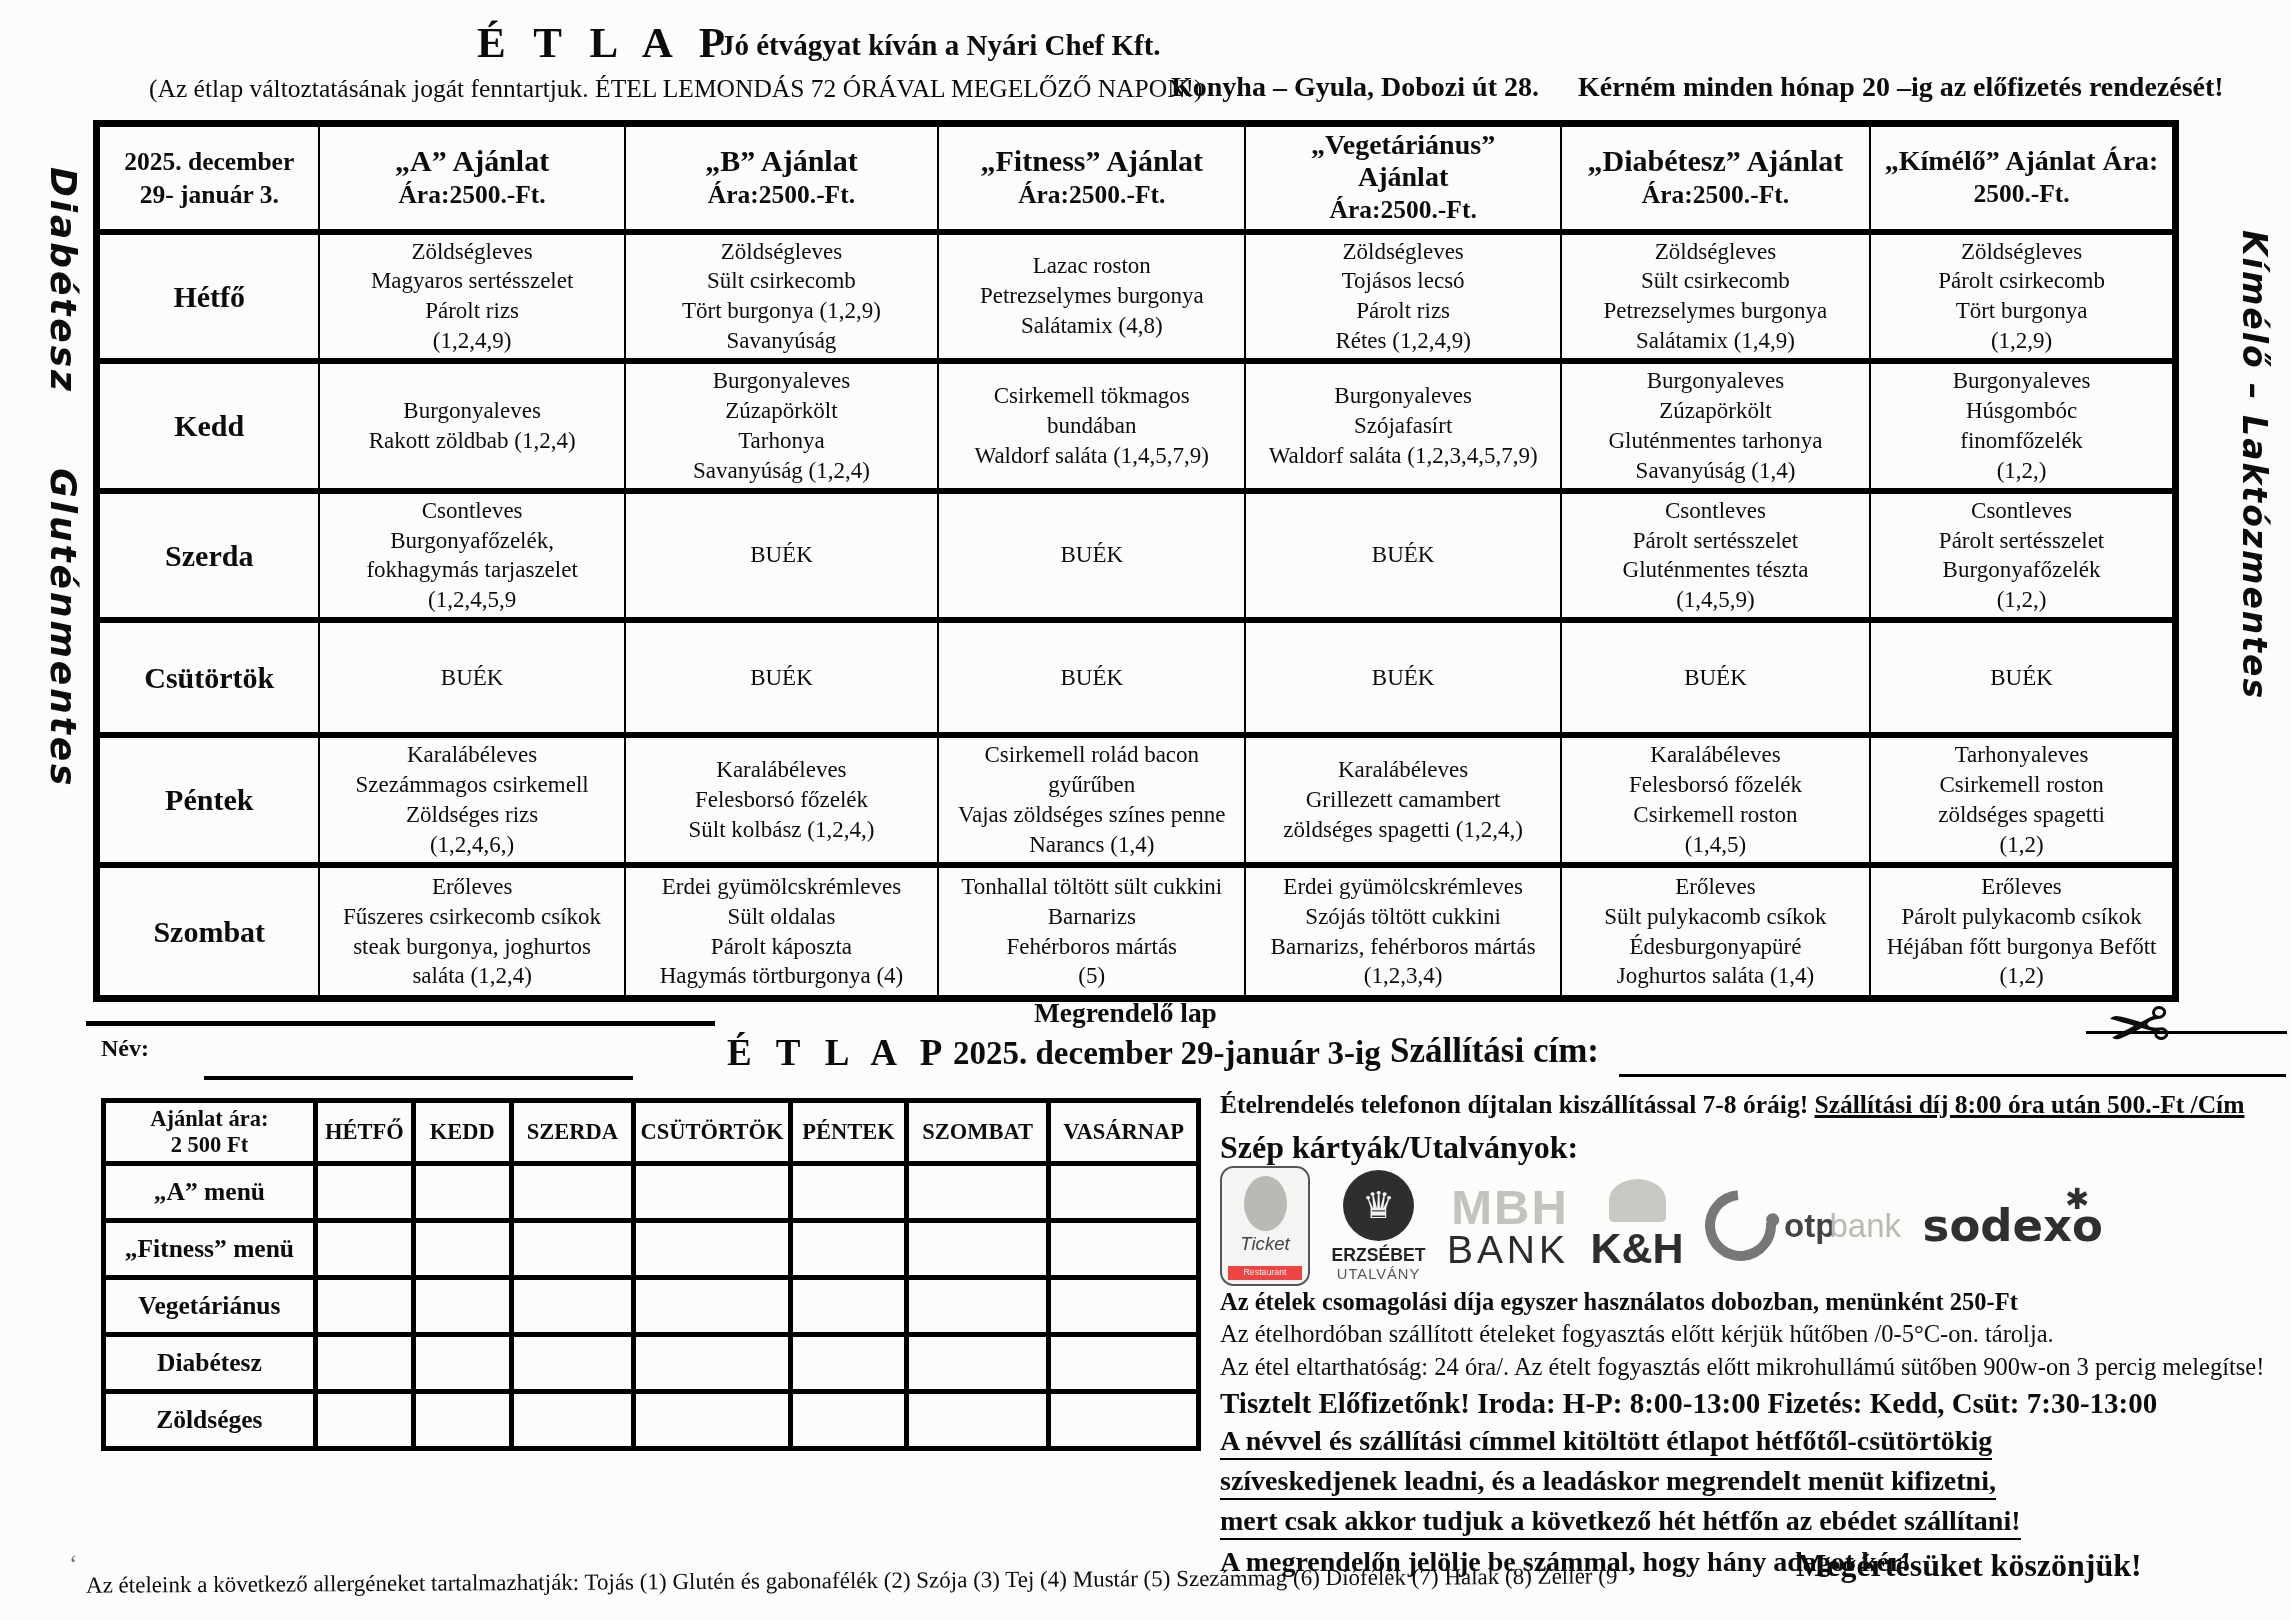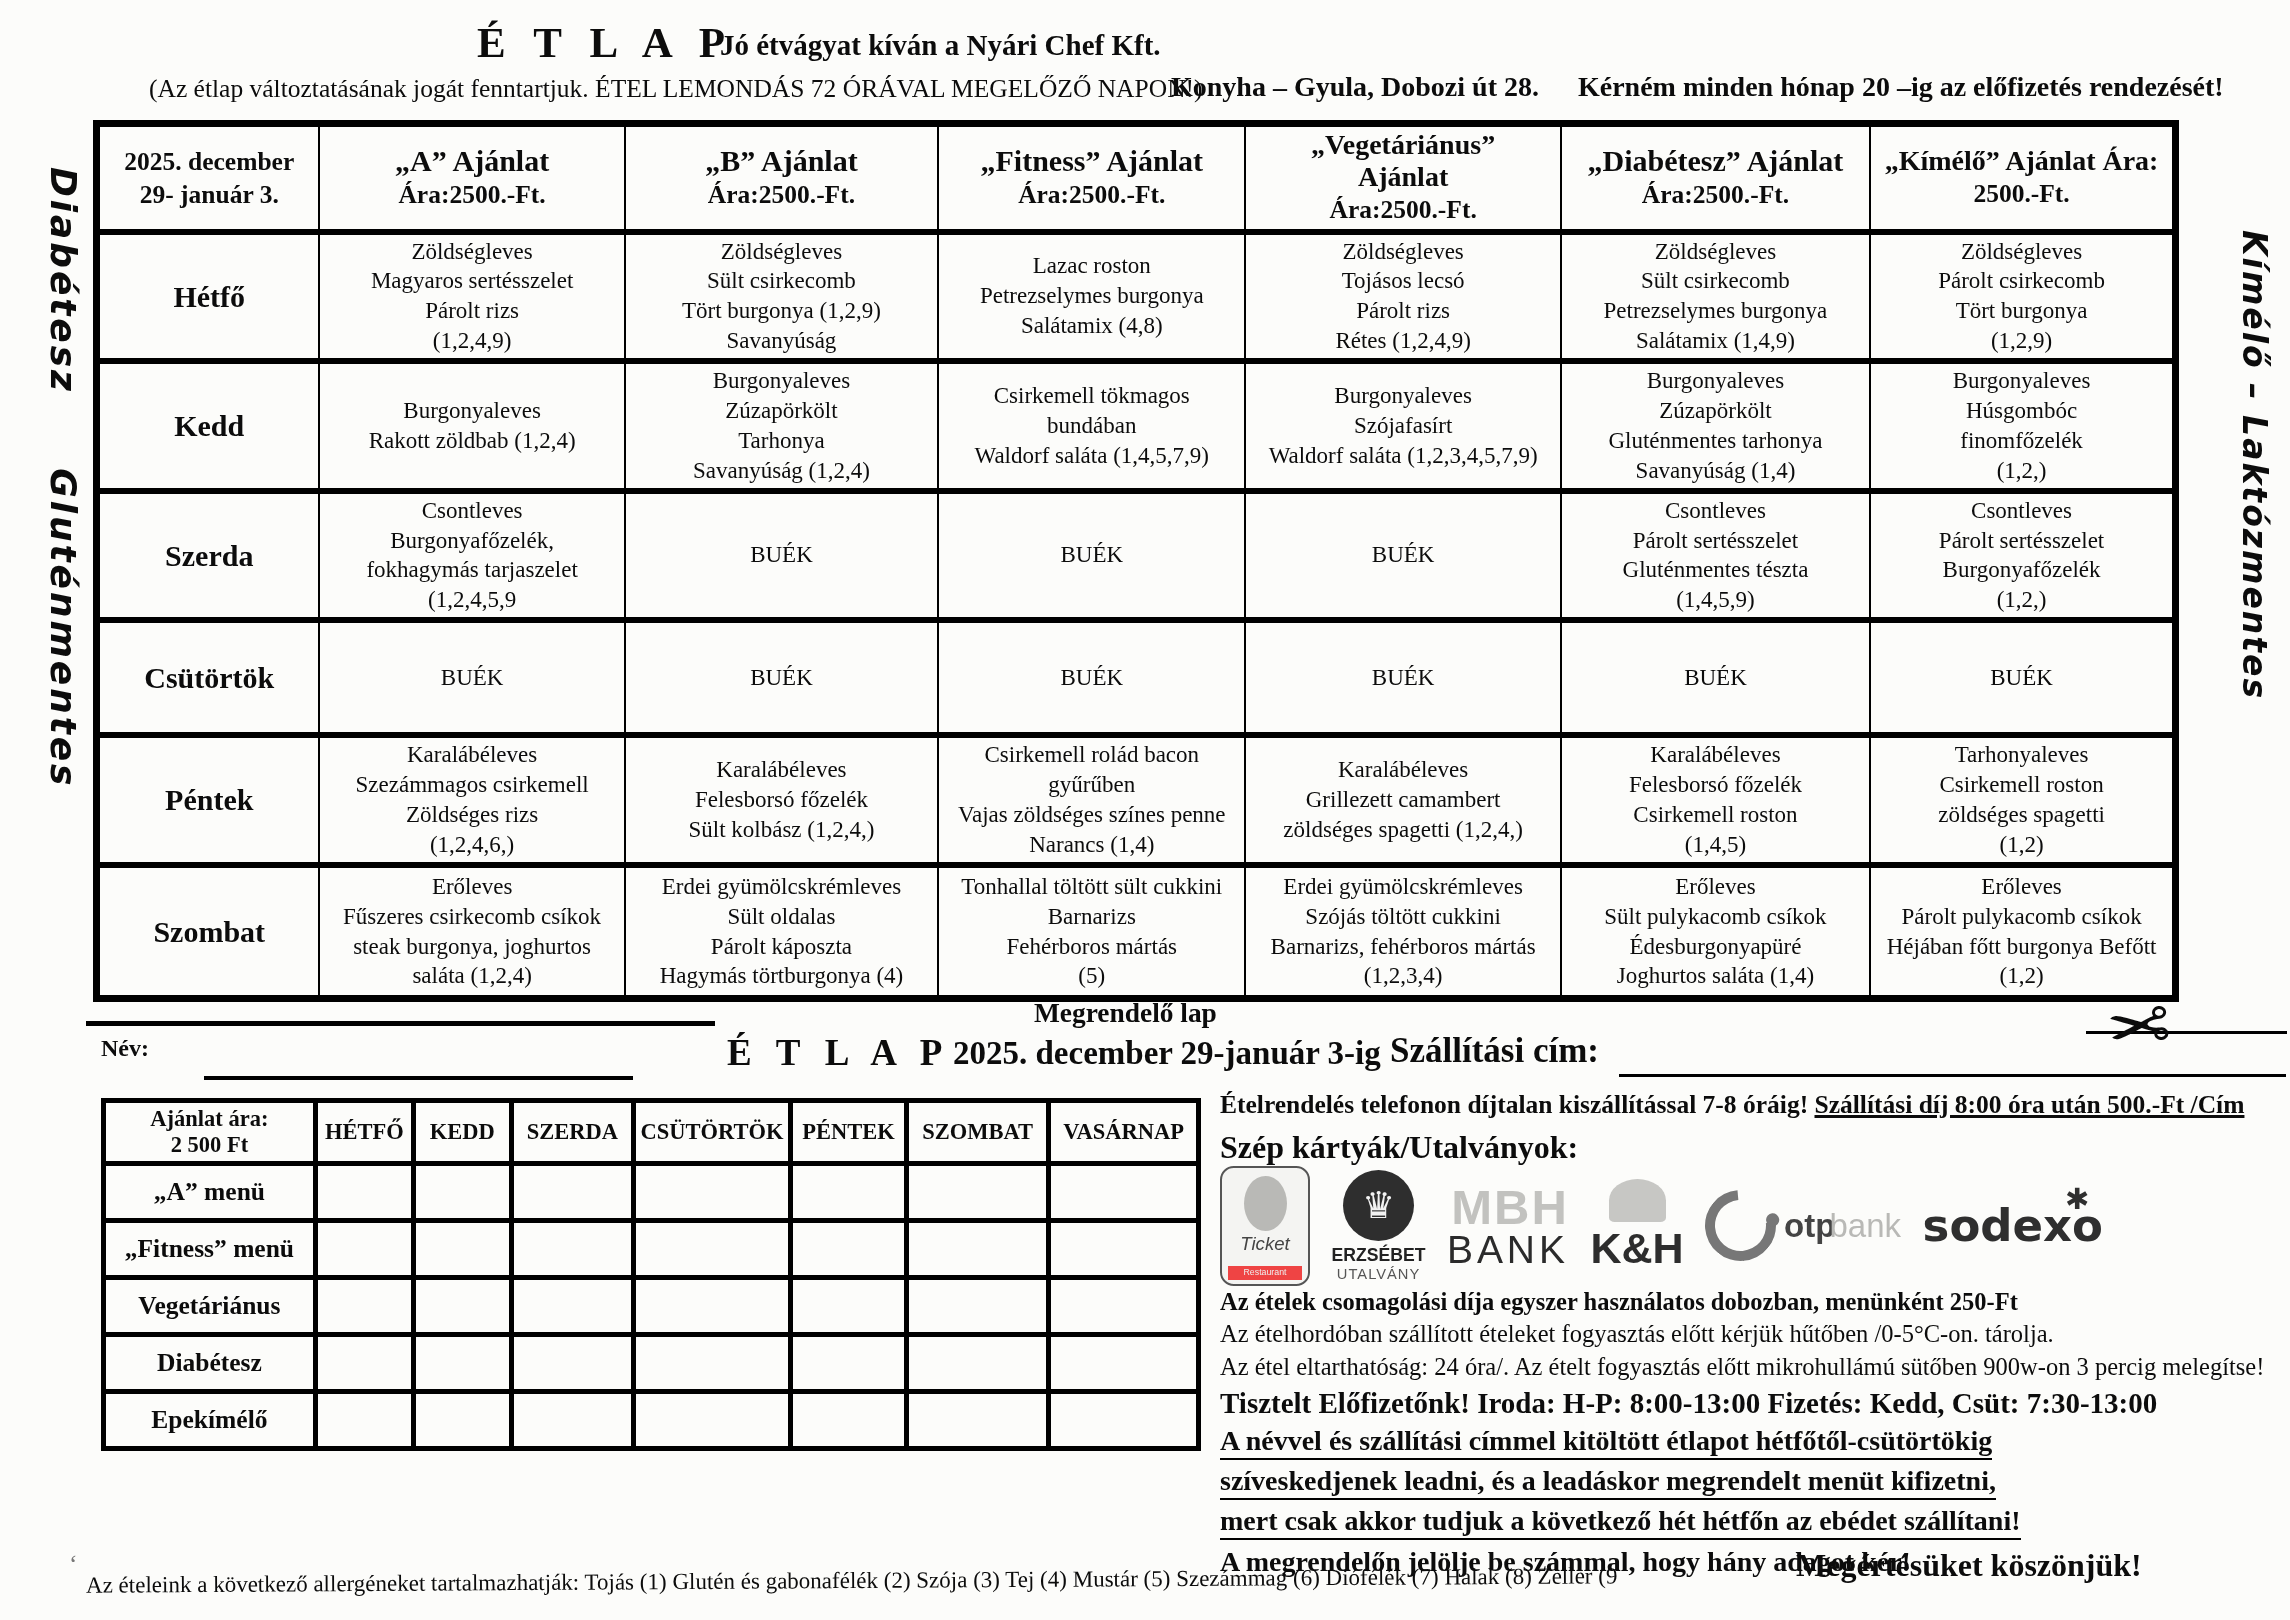--- a/index.html
+++ b/index.html
@@ -330,21 +330,21 @@
       <td class="lbl">Diabétesz</td>
       <td></td>
           <td></td>
           <td></td>
           <td></td>
           <td></td>
           <td></td>
           <td></td>
     </tr>
     <tr>
-      <td class="lbl">Epekímélő</td>
+      <td class="lbl">Zöldséges</td>
       <td></td>
           <td></td>
           <td></td>
           <td></td>
           <td></td>
           <td></td>
           <td></td>
     </tr>
   </tbody>
     </table>

